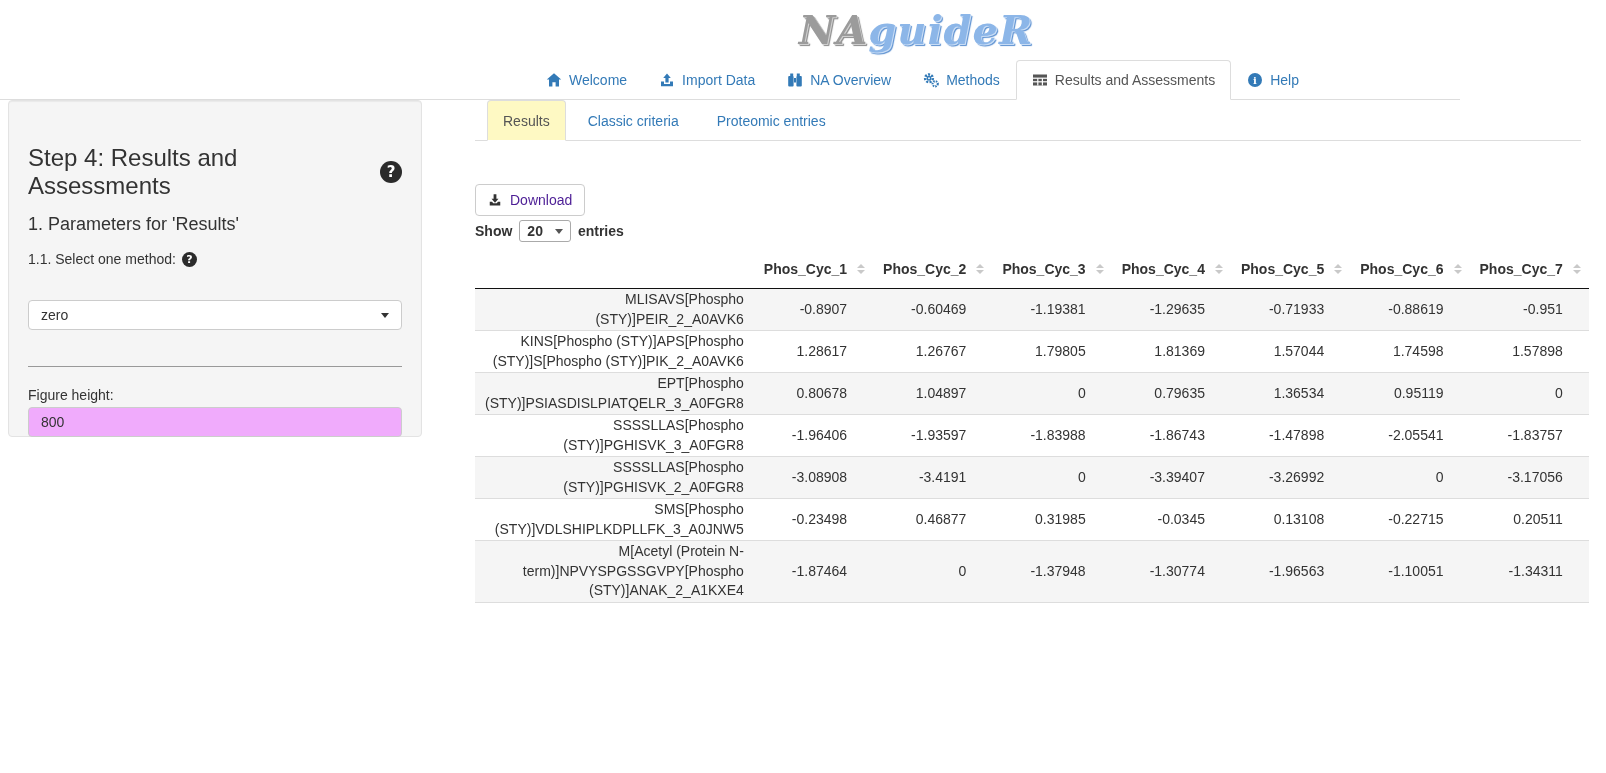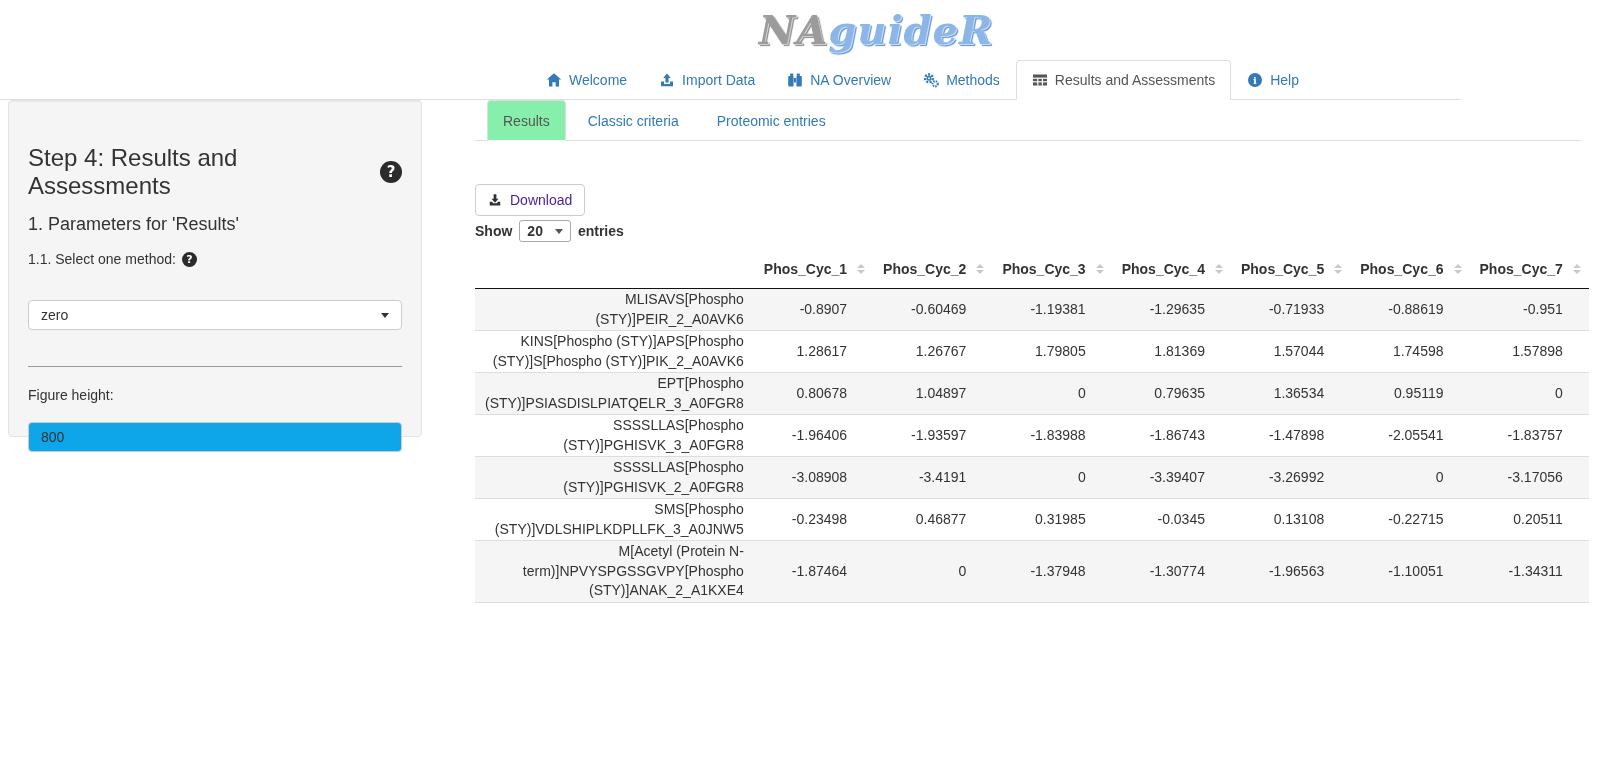--- a/index.html
+++ b/index.html
@@ -5,21 +5,21 @@
   * { box-sizing: border-box; }
   html,body { margin:0; padding:0; }
   body {
     width:1606px; height:773px; overflow:hidden; position:relative;
     background:#fff; color:#333;
     font-family:"Liberation Sans","DejaVu Sans",sans-serif; font-size:14px;
   }
   
   .logo-row { height:60px; position:relative; }
   .logo {
-    position:absolute; left:876px; top:6px; transform:translateX(-50%);
+    position:absolute; left:916px; top:6px; transform:translateX(-50%);
     font-family:"DejaVu Serif",serif; font-style:italic; font-weight:bold;
     font-size:40px; letter-spacing:1px; white-space:nowrap; line-height:48px;
   }
   .logo .na { color:#9b9b9b; text-shadow:1px 1px 0 #cfcfcf, 2px 2px 1px #8a8a8a; }
   .logo .guider { color:#8cb6e8; text-shadow:1px 1px 0 #c9ddf5, 2px 2px 1px #5a8fd0; }
   
   ul.nav-tabs {
     margin:0; padding:0 0 0 530px; list-style:none;
     display:flex; height:40px; border-bottom:1px solid #ddd; width:1460px;
   }
@@ -56,38 +56,38 @@
     margin-top:33px; height:30px; background:#fff; border:1px solid #ccc; border-radius:4px;
     display:flex; align-items:center; padding:0 12px; cursor:pointer; color:#333;
   }
   .caret-down {
     margin-left:auto; width:0; height:0;
     border-top:5px solid #333; border-left:4px solid transparent; border-right:4px solid transparent;
   }
   .sidebar hr { border:0; border-top:1px solid #999; margin:36px 0 0 0; }
   .fh-label { margin-top:20px; }
   .fh-input {
-    margin-top:19px; width:100%; height:30px; border:1px solid #ccc; border-radius:4px;
-    padding:0 12px; font-size:14px; color:#333; background:#0ea5e9;
+    margin-top:4px; width:100%; height:30px; border:1px solid #ccc; border-radius:4px;
+    padding:0 12px; font-size:14px; color:#333; background:#f0abfc;
     font-family:"Liberation Sans","DejaVu Sans",sans-serif;
   }
   
   .main { position:absolute; left:475px; top:100px; width:1106px; }
   ul.sub-tabs {
     margin:0; padding:0 0 0 12px; list-style:none; display:flex; height:41px;
     border-bottom:1px solid #ddd;
   }
   .sub-tabs li { margin-bottom:-1px; }
   .sub-tabs li a {
     display:block; padding:11px 15px 10px 15px; line-height:19px; height:41px;
     color:#337ab7; text-decoration:none; cursor:pointer;
     border:1px solid transparent; border-radius:4px 4px 0 0; white-space:nowrap;
   }
   .sub-tabs li + li { margin-left:6px; }
-  .sub-tabs li.active a { color:#555; background:#86efac; border-color:#ddd #ddd #fff #ddd; }
+  .sub-tabs li.active a { color:#555; background:#fef9c3; border-color:#ddd #ddd #fff #ddd; }
   .btn-download {
     margin-top:43px; display:inline-flex; align-items:center; gap:8px;
     padding:6px 12px; background:#fff; border:1px solid #ccc; border-radius:4px;
     color:#4c1d95; font-size:14px; line-height:18px; cursor:pointer;
     font-family:"Liberation Sans","DejaVu Sans",sans-serif;
   }
   .show-row { margin-top:4px; display:flex; align-items:center; gap:7px; font-weight:700; color:#333; }
   .page-select {
     display:inline-flex; align-items:center; gap:12px; background:#fff;
     border:1px solid #aaa; border-radius:3px; padding:2px 7px; font-weight:700; cursor:pointer;

